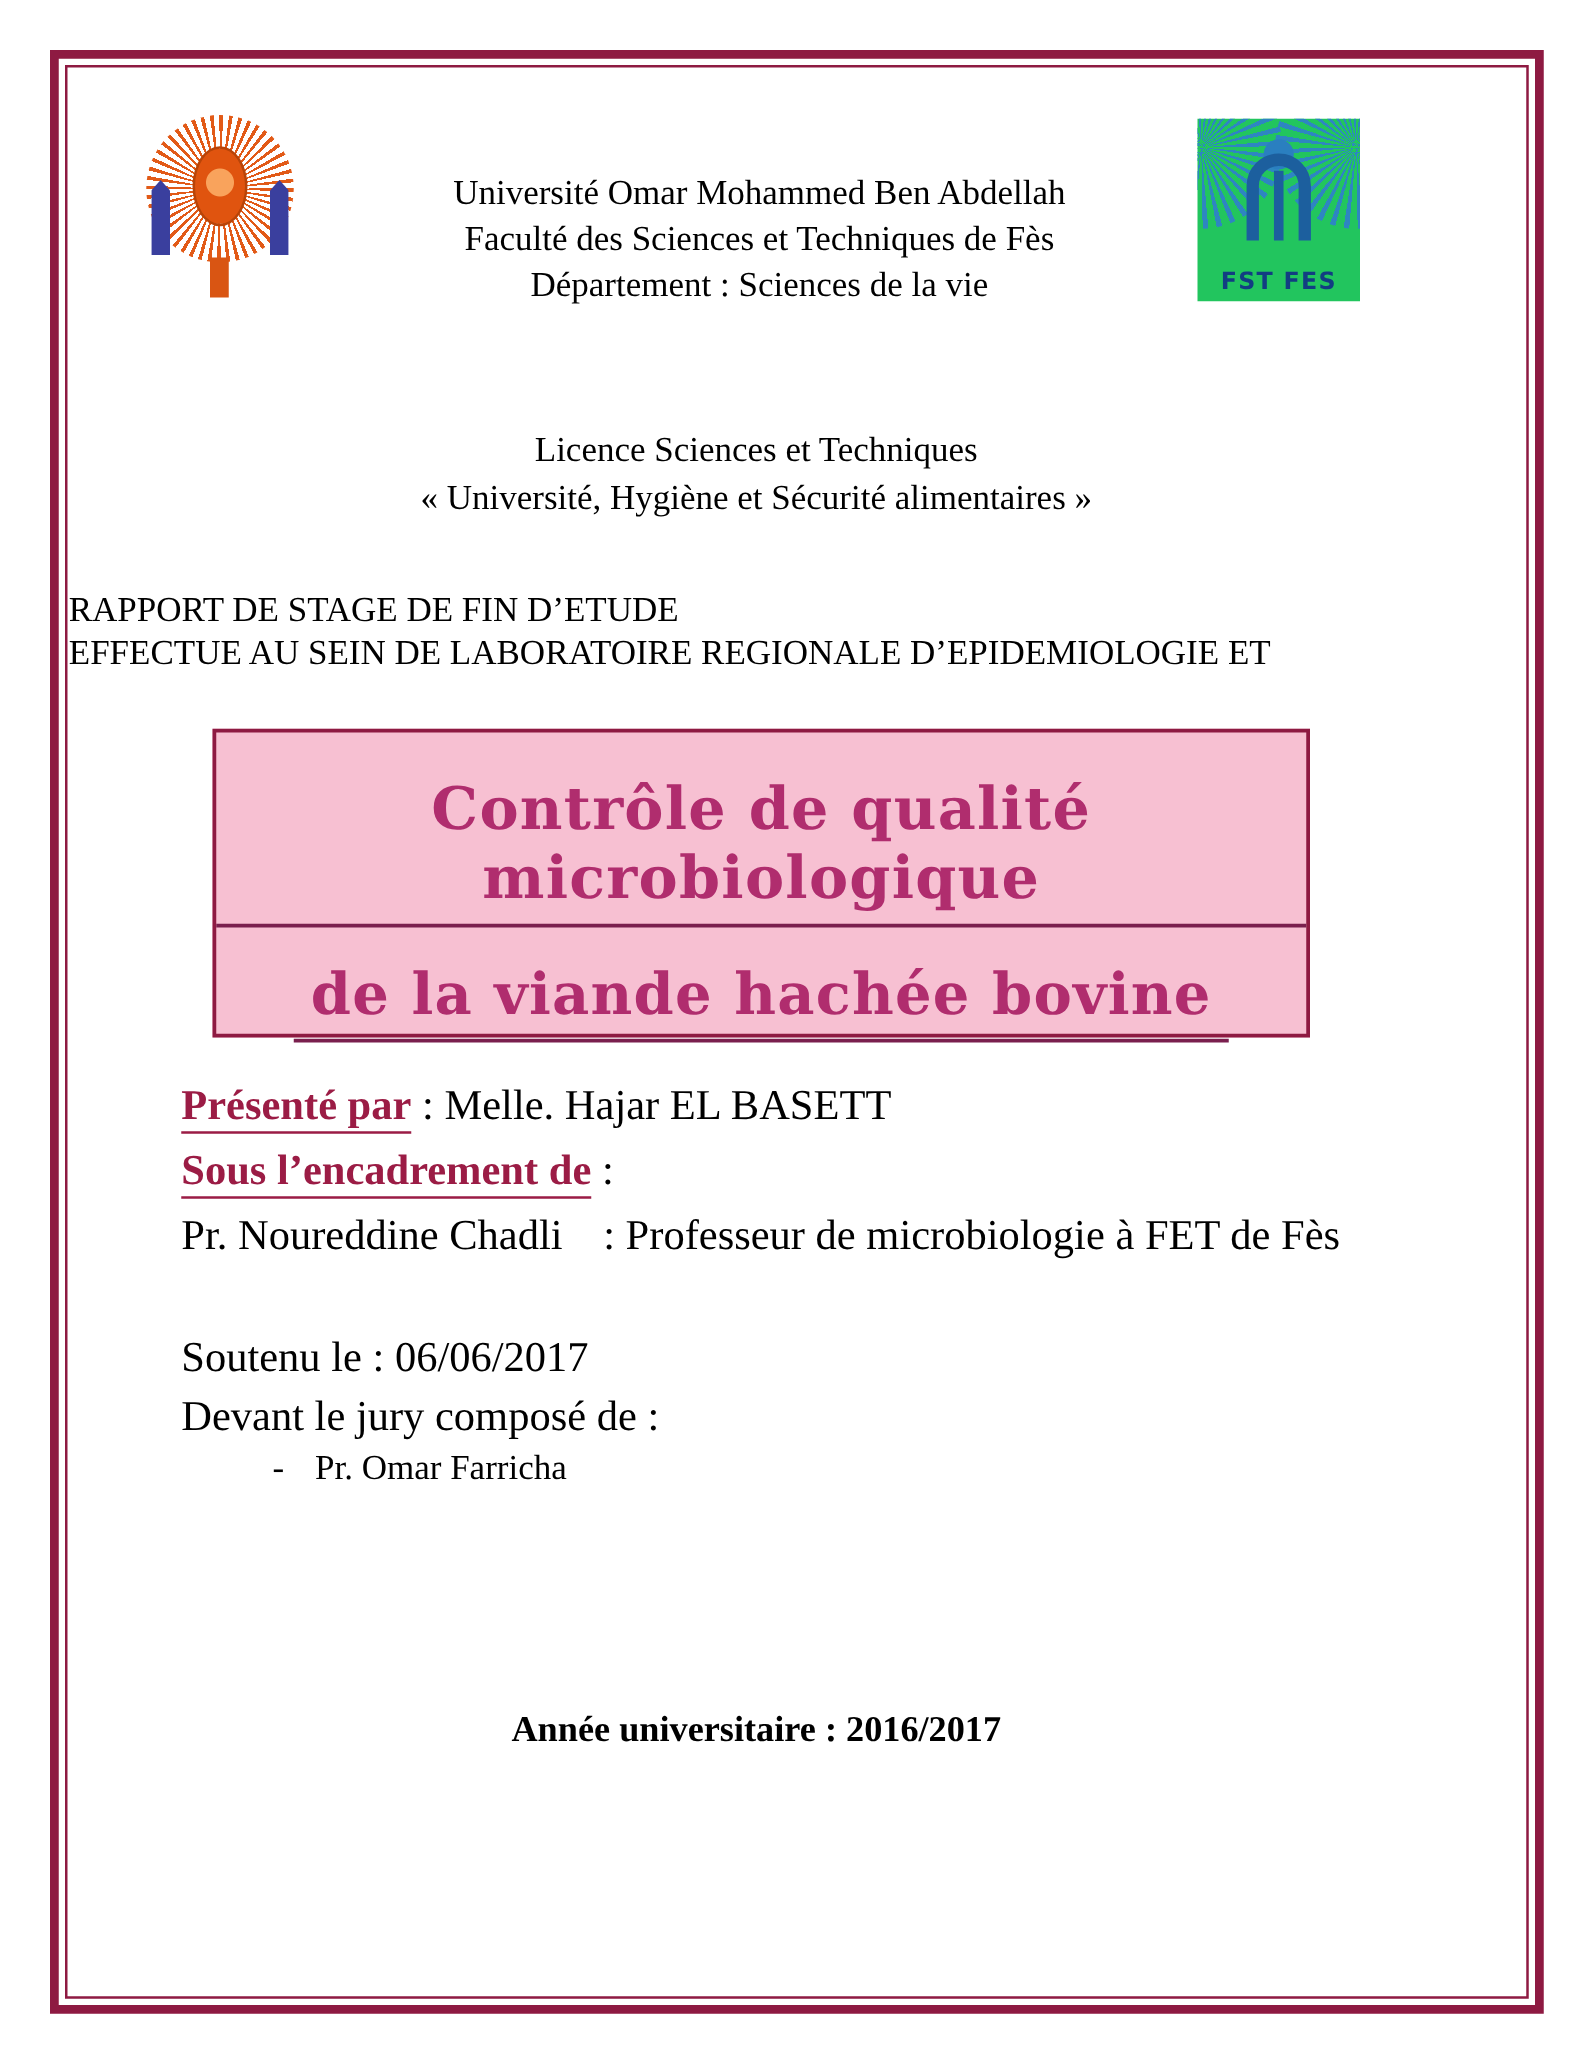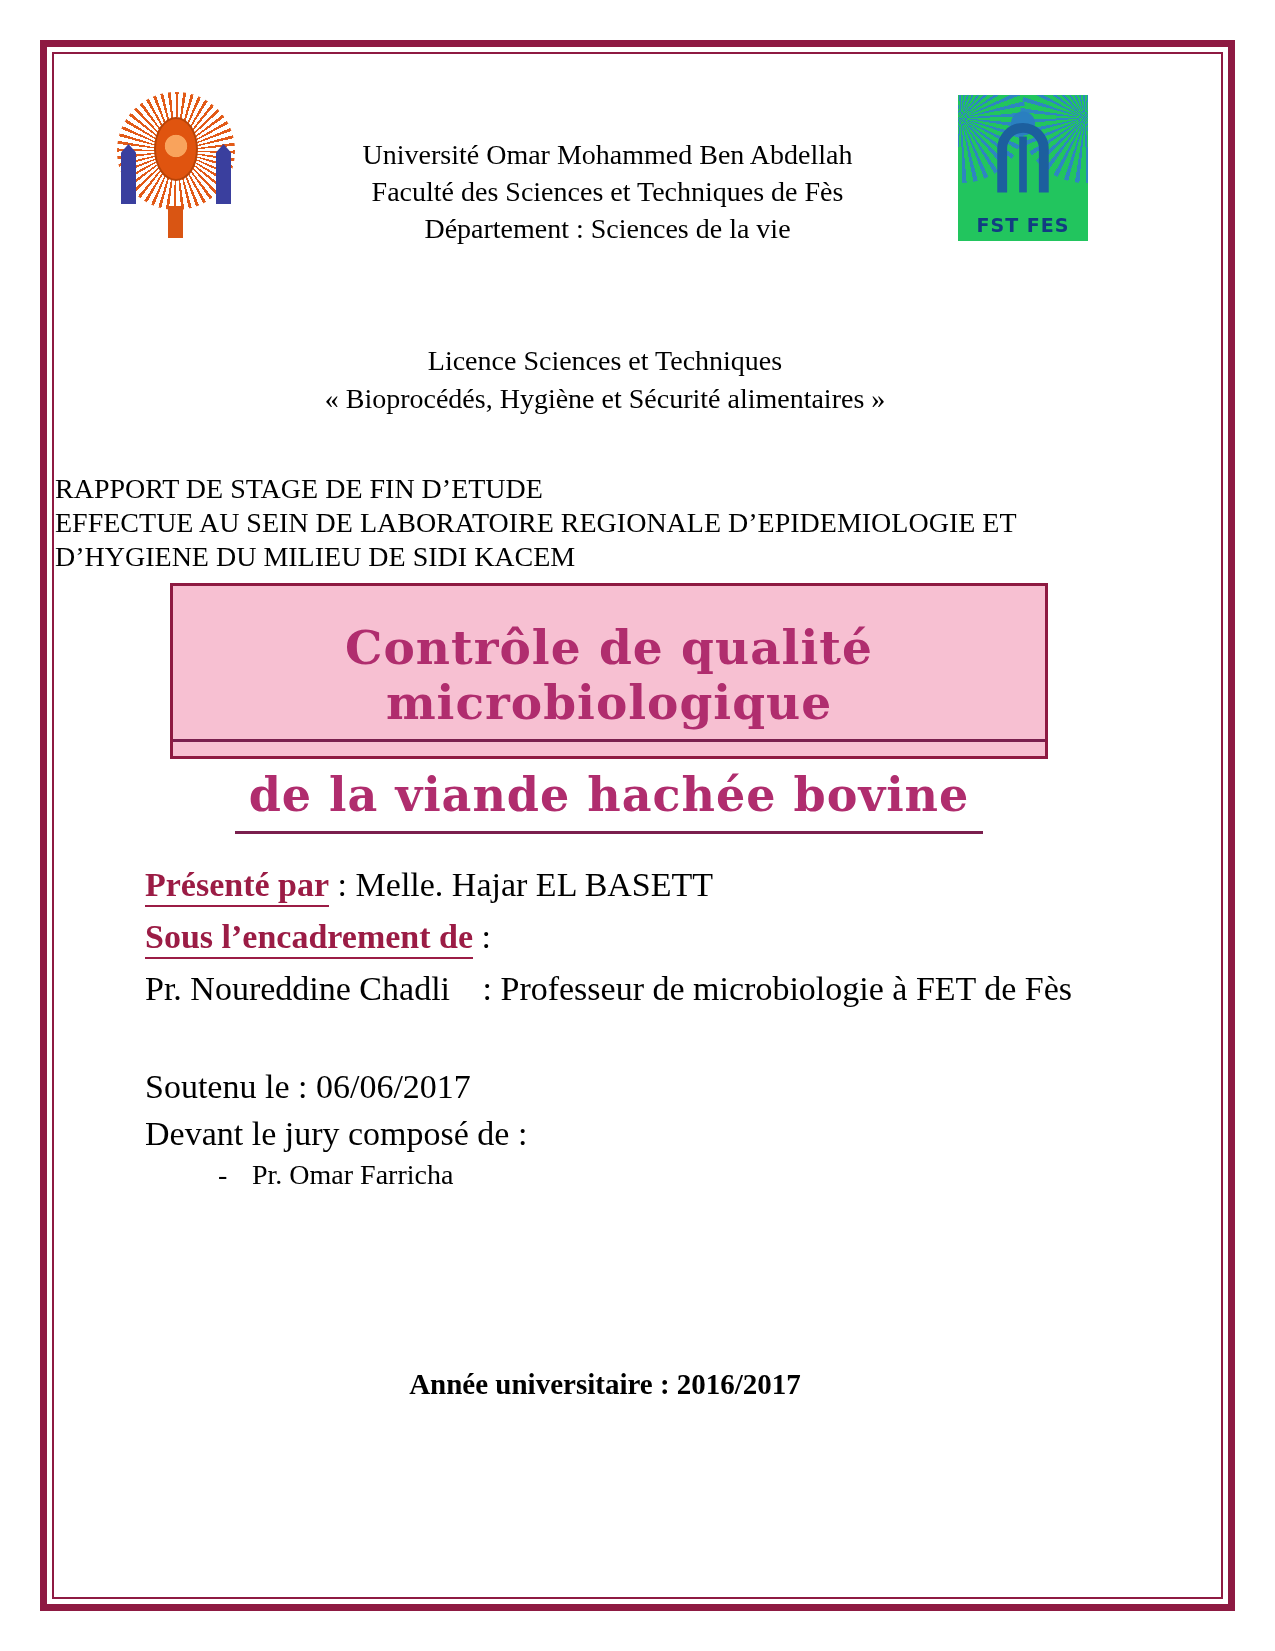--- a/index.html
+++ b/index.html
@@ -42,21 +42,21 @@
        font-size:19px;letter-spacing:1px;}
 
   
   .header-text{position:absolute;top:136px;left:200px;right:260px;text-align:center;
        font-size:28px;line-height:37px;}
   .program{position:absolute;top:342px;left:55px;right:120px;text-align:center;
        font-size:28px;line-height:38px;}
   .report{position:absolute;top:472px;left:55px;right:100px;text-align:left;
        font-size:28px;line-height:34px;}
 
-  .title-box{position:absolute;top:583px;left:170px;width:878px;height:176px;
+  .title-box{position:absolute;top:583px;left:170px;width:878px;height:247px;
        background:var(--title-bg);border:3px solid var(--frame);text-align:center;}
   .title-line{display:inline-block;color:var(--title-text);
        font-family:"DejaVu Serif", serif;font-weight:bold;letter-spacing:1px;
        border-bottom:3px solid #7a1f4e;padding:0 14px 9px;}
   .title-line-1{font-size:47px;margin-top:34px;}
   .title-line-2{font-size:46px;margin-top:26px;}
 
   .line{position:absolute;left:145px;font-size:34px;}
   .byline{top:866px;}
   .supervision{top:918px;}
@@ -101,27 +101,26 @@
     <svg class="fst-mark" width="66" height="92" viewBox="0 0 60 84">
       <circle cx="30" cy="15" r="11" fill="#2a7fc0"></circle>
       <path d="M11 78 V38 a19 19 0 0 1 38 0 V78" fill="none" stroke="#1c5f9e" stroke-width="9"></path>
       <line x1="30" y1="27" x2="30" y2="78" stroke="#1c5f9e" stroke-width="7"></line>
     </svg>
     <div class="fst-caption">FST FES</div>
   </div>
 
   <div class="program">
     <div>Licence Sciences et Techniques</div>
-    <div>« Bioprocédés, Hygiène et Sécurité alimentaires »</div>
+    <div>« Université, Hygiène et Sécurité alimentaires »</div>
   </div>
 
   <div class="report">
     <div>RAPPORT DE STAGE DE FIN D’ETUDE</div>
     <div>EFFECTUE AU SEIN DE LABORATOIRE REGIONALE D’EPIDEMIOLOGIE ET</div>
-    <div>D’HYGIENE DU MILIEU DE SIDI KACEM</div>
   </div>
 
   <div class="title-box">
     <div>
       <span class="title-line title-line-1">Contrôle de qualité microbiologique</span>
     </div>
     <div>
       <span class="title-line title-line-2">de la viande hachée bovine</span>
     </div>
   </div>

